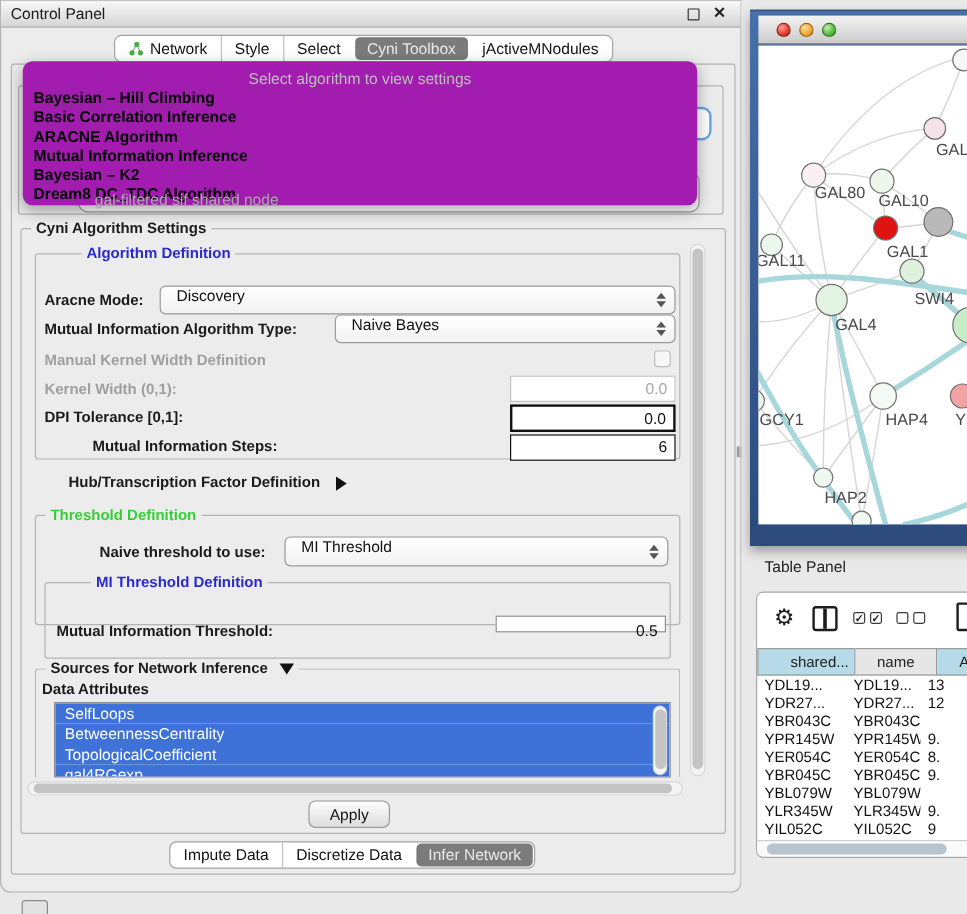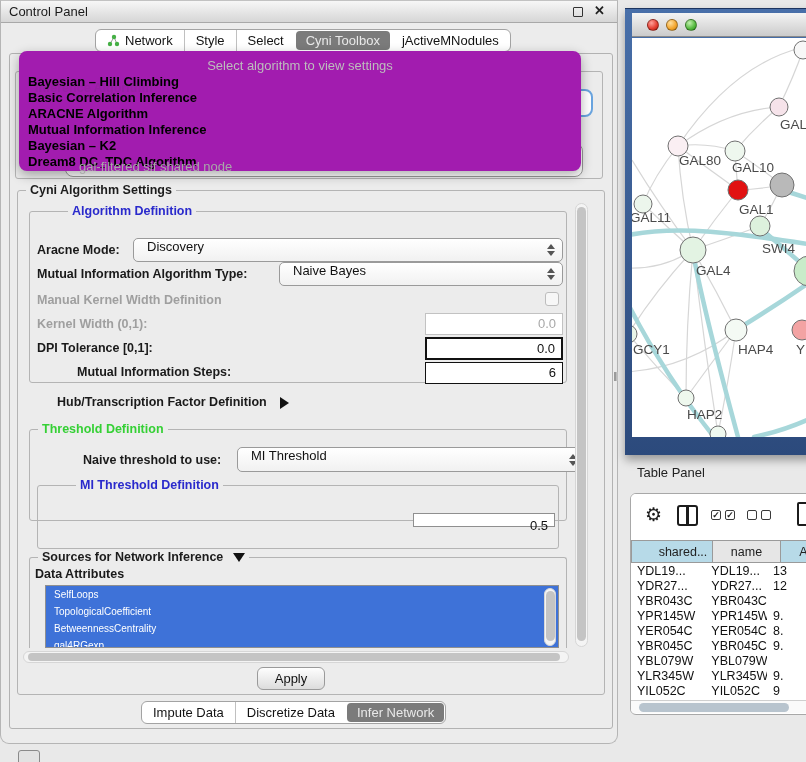--- a/index.html
+++ b/index.html
@@ -68,21 +68,21 @@
               vertical-align:middle; margin-left:6px; }
 
   
   .vscroll { position:absolute; width:13px; background:#f4f4f4; border:1px solid #d6d6d6; border-radius:7px; }
   .vscroll .thumb { position:absolute; left:1px; width:9px; background:#c4c4c4; border-radius:6px; }
   .hscroll { position:absolute; height:12px; background:#f4f4f4; border:1px solid #d6d6d6; border-radius:7px; }
   .hscroll .thumb { position:absolute; top:1px; height:8px; background:#c4c4c4; border-radius:5px; }
 
   
   .attr-list { position:absolute; background:#fff; border:1px solid #8f8f8f; overflow:hidden; }
-  .attr-item { height:17px; line-height:17px; padding-left:8px; font-size:10px;
+  .attr-item { height:17px; line-height:17px; padding-left:8px; font-size:13px;
                color:#fff; background:#3e72d8; }
 
   .apply-btn { position:absolute; width:68px; height:23px; border:1px solid #9a9a9a; border-radius:6px;
                background:linear-gradient(#fefefe,#dcdcdc); font-size:13px; color:#111;
                text-align:center; line-height:21px; }
 
   
   .popup { left:18px; top:50px; width:562px; height:120px; background:#a21caf;
            border:4px solid #a21caf; border-radius:8px; z-index:10;
            box-shadow:0 4px 12px rgba(0,0,0,0.32); }
@@ -230,44 +230,45 @@
 
   <div class="lbl" style="left:36px; top:394px;margin-left:20px;">
     <span>Hub/Transcription Factor Definition</span>
     <span class="tri-right"></span>
   </div>
 
   <div class="group" style="left:28px; top:428px; width:538px; height:92px;">
     <div class="legend green">Threshold Definition</div>
   </div>
   <div class="lbl" style="left:82px; top:452px;">Naive threshold to use:</div>
-  <div class="combo" style="left:236px; top:446px; width:348px; height:25px;">
+  <div class="combo" style="left:236px; top:446px; width:320px; height:25px;">
     <span class="ctxt">MI Threshold</span>
     <span class="stepper">
         <i class="up"></i>
         <i class="dn"></i>
       </span>
   </div>
   <div class="group" style="left:36px; top:484px; width:522px; height:64px;">
     <div class="legend blue">MI Threshold Definition</div>
   </div>
+  <div class="lbl" style="left:46px; top:518px;">Mutual Information Threshold:</div>
   <div class="tfield" style="left:412px; top:512px; width:142px; height:14px; line-height:24px;">0.5</div>
 
   <div class="group" style="left:28px; top:556px; width:538px; height:91px; border-bottom:none; border-radius:3px 3px 0 0;">
     <div class="legend">
       <span>Sources for Network Inference</span>
       <span class="tri-down"></span>
     </div>
   </div>
   <div class="lbl" style="left:34px; top:566px;">Data Attributes</div>
   <div class="attr-list" style="left:44px; top:584px; width:514px; height:63px;">
     <div id="attr-items">
         <div class="attr-item">SelfLoops</div>
+        <div class="attr-item">BetweennessCentrality</div>
         <div class="attr-item">TopologicalCoefficient</div>
-        <div class="attr-item">BetweennessCentrality</div>
         <div class="attr-item">gal4RGexp</div>
       </div>
     <div class="vscroll" style="right:2px; top:2px; height:58px; width:12px;">
       <div class="thumb" style="top:2px; height:50px;"></div>
     </div>
   </div>
 
   <div class="vscroll" style="left:574px; top:202px; height:444px;">
     <div class="thumb" style="top:3px; height:434px;"></div>
   </div>

